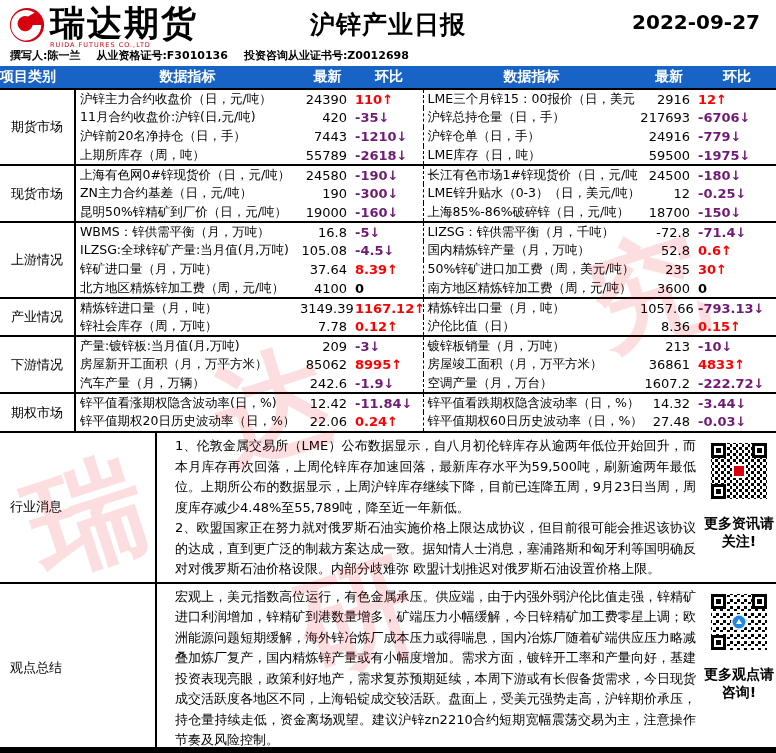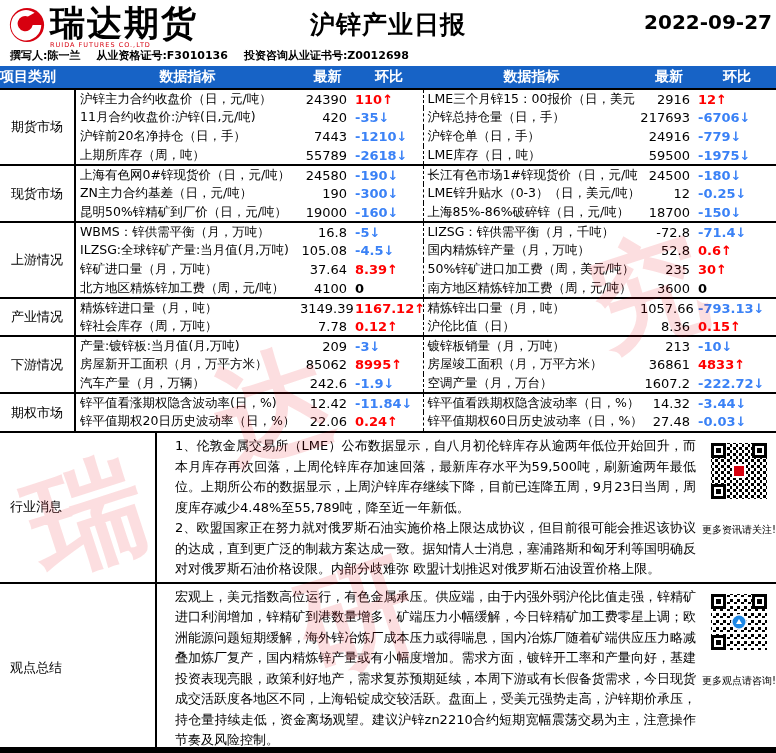--- a/index.html
+++ b/index.html
@@ -7,46 +7,46 @@
         font-family:"DejaVu Sans","Liberation Sans",sans-serif;color:#000;}
   
   .hdr{position:relative;height:40px;padding:6px 8px 0 8px;}
   .brand-wrap{display:flex;align-items:flex-start;gap:4px;}
   .brand-logo{width:38px;height:38px;flex:0 0 auto;}
   .brand-txt{line-height:1;}
   .brand-name{font-size:35px;font-weight:bold;letter-spacing:2px;}
   .brand-sub{font-size:6.5px;color:#d7000f;letter-spacing:1px;margin-top:1px;}
   .rpt-title{position:absolute;left:50%;top:8px;transform:translateX(-50%);
              font-size:25px;font-weight:bold;letter-spacing:1px;white-space:nowrap;}
-  .rpt-date{position:absolute;right:4px;top:10px;font-size:20px;font-weight:bold;}
+  .rpt-date{position:absolute;right:16px;top:10px;font-size:20px;font-weight:bold;}
   .author{display:flex;gap:16px;font-size:11px;font-weight:bold;padding:2px 0 3px 10px;}
   
   table.data{width:776px;border-collapse:collapse;table-layout:fixed;}
   table.data thead th{background:var(--hdrblue);color:#fff;font-size:14px;font-weight:bold;
                       height:22px;padding:0;}
   th.th-cat{text-align:left;padding-left:8px;margin-left:45px;}
   tbody{border-top:2px solid #000;}
   tbody tr{height:19px;}
   td{padding:0;overflow:hidden;white-space:nowrap;}
   td.cat{text-align:center;font-size:13px;border-right:2px solid #000;}
   td.ind{font-size:12.5px;padding-left:4px;}
   td.val{font-size:13px;font-weight:normal;text-align:right;padding-right:8px;}
   td.chg{font-size:13px;font-weight:bold;text-align:left;padding-right:4px;margin-left:33px;}
   td.chg-l{border-right:1.5px dashed #000;}
   td.chg[data-dir="up"]{color:#f00;}
-  td.chg[data-dir="down"]{color:#3b82f6;}
+  td.chg[data-dir="down"]{color:#701a75;}
   td.chg[data-dir="flat"]{color:#000;}
   
   .block{display:flex;border-top:2px solid #000;box-sizing:border-box;}
   .blk-cat{width:157px;flex:0 0 157px;display:flex;align-items:center;
            padding-left:10px;font-size:13px;border-right:2px solid #000;box-sizing:border-box;}
   .blk-text{flex:1;padding:3px 6px 2px 18px;font-size:13px;line-height:20.5px;
             text-align:justify;white-space:pre-line;}
   .blk-qr{width:74px;flex:0 0 74px;padding-top:8px;text-align:center;}
-  .qr-cap{font-size:10px;font-weight:normal;margin-top:18px;}
+  .qr-cap{font-size:14px;font-weight:bold;margin-top:10px;}
   .block.news{min-height:124px;}
   .block.views{min-height:140px;}
   .block.notice{height:26px;border-bottom:1.5px solid #000;}
   .foot-bar{position:absolute;left:0;bottom:0;width:776px;height:6px;background:#000;}
   
   .wm{position:absolute;font-size:115px;font-weight:bold;color:rgba(230,0,18,0.13);
       transform:rotate(-18deg);pointer-events:none;z-index:5;}
 </style>
 </head>
 <body>

